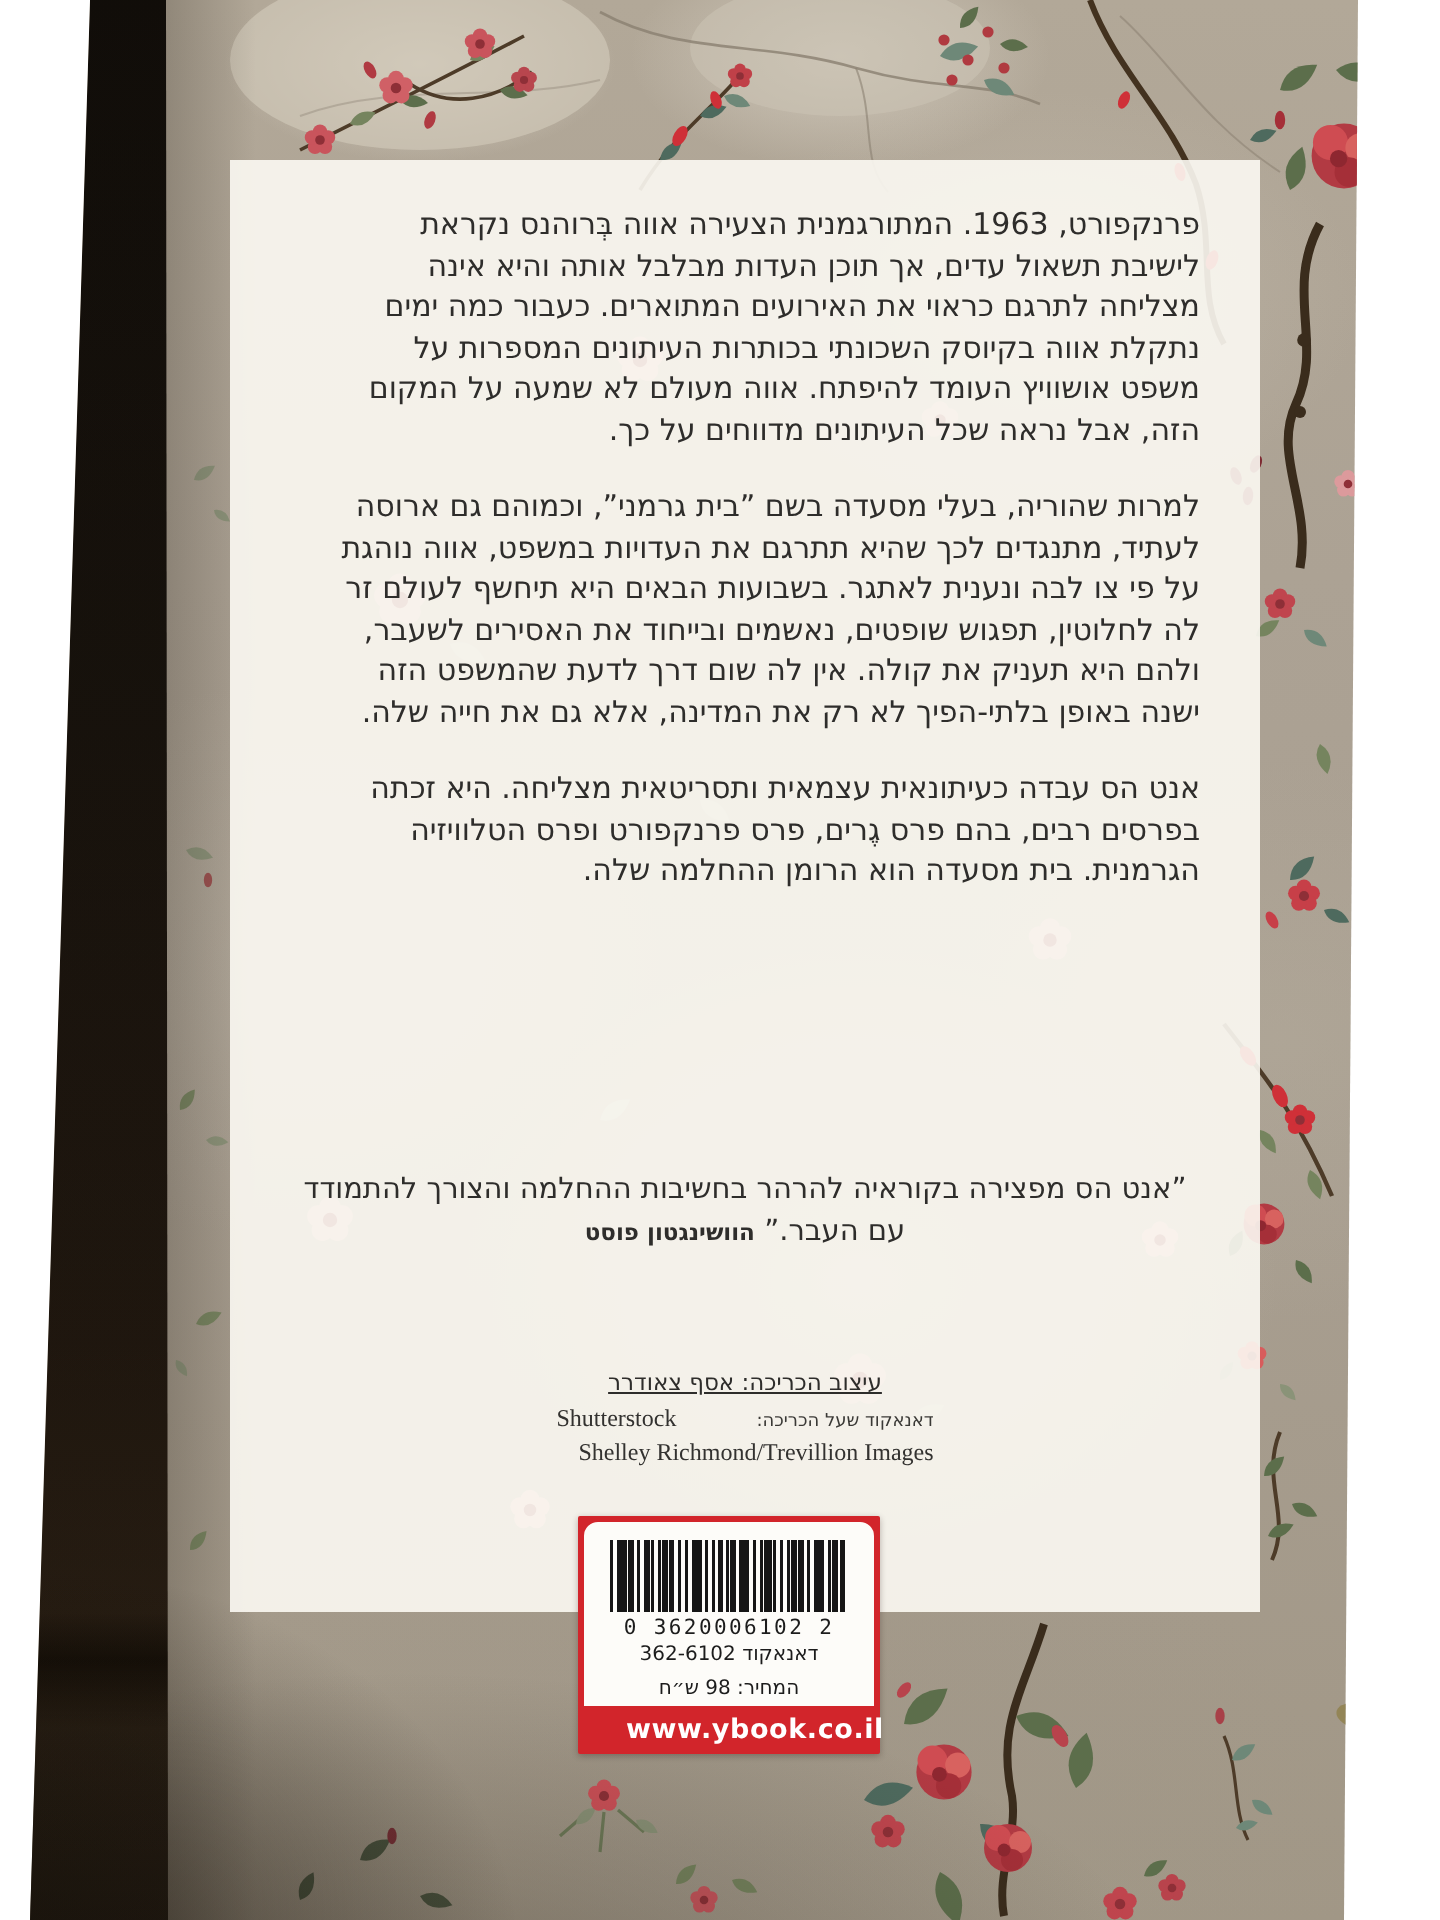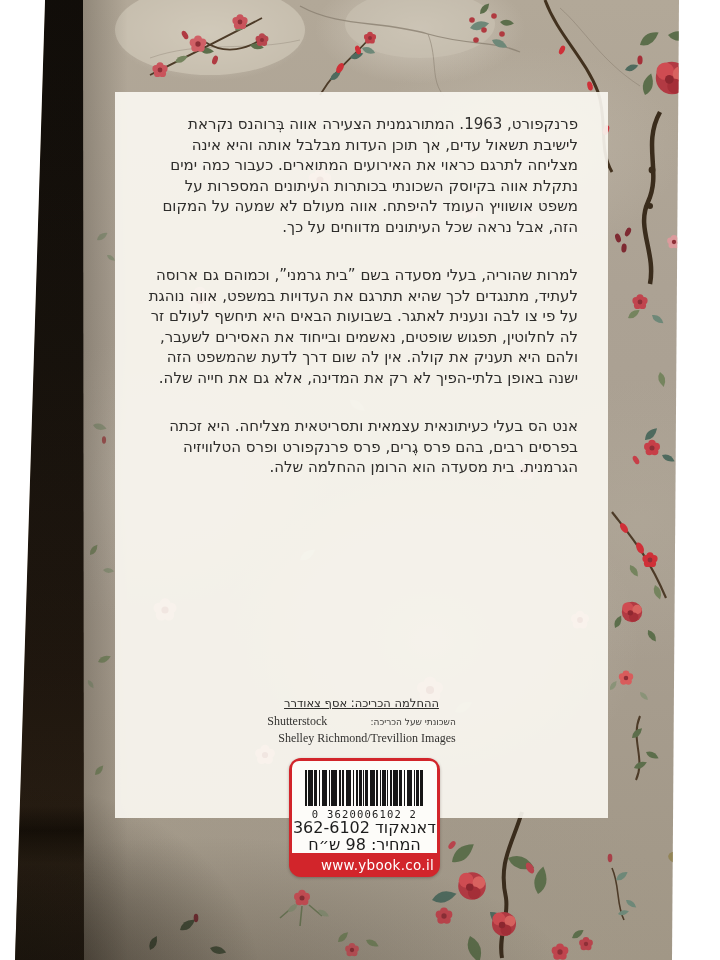--- a/index.html
+++ b/index.html
@@ -24,57 +24,57 @@
          clip-path:polygon(45px 0,83px 0,84px 960px,15px 960px);
          background:linear-gradient(180deg,#0d0a07 0%,#15100b 38%,#1f160e 70%,
                     #281d12 84%,#120c05 86.5%,#2b2014 90%,#1f170e 100%);}
   .vignette{position:absolute;inset:0;pointer-events:none;
     background:
       radial-gradient(420px 320px at 0% 102%, rgba(22,17,11,.65), transparent 62%),
       radial-gradient(560px 260px at 28% 106%, rgba(40,32,22,.35), transparent 70%),
       linear-gradient(90deg, rgba(30,24,16,.22) 84px, rgba(30,24,16,0) 128px);}
 
   
-  .panel{position:absolute;left:115px;top:92px;width:493px;height:726px;
-         background:rgba(251,248,242,.91);}
+  .panel{position:absolute;left:115px;top:80px;width:493px;height:726px;
+         background:rgba(251,248,242,.91);padding-left:22px;}
   .panel-text{padding:22px 30px 0;direction:rtl;text-align:right;
               font-size:15px;line-height:20.5px;}
   .panel-text p{margin:0;}
-  .panel-text p + p{margin-top:28px;}
+  .panel-text p + p{margin-top:18px;}
   .b{font-weight:normal;}
 
   .quote{position:absolute;top:505px;left:28px;right:28px;direction:rtl;
          text-align:center;font-size:14.5px;line-height:21px;}
   .quote .attr{font-size:11.5px;font-weight:bold;}
 
   .credits{position:absolute;top:604px;left:50%;transform:translateX(-50%);
            direction:rtl;width:max-content;text-align:center;}
   .credits .design{font-size:11.5px;text-decoration:underline;}
   .credits .imgline{display:flex;justify-content:space-between;align-items:baseline;
                     margin-top:4px;}
   .credits .imglabel{font-size:9px;color:#3a3936;}
   .latin{font-family:"Liberation Serif",serif;direction:ltr;font-size:12px;color:#333230;}
   .credits .trev{margin-top:2px;text-align:left;margin-left:11px;}
 
   
   .bc-box{position:absolute;left:289px;top:758px;width:151px;height:119px;
-          background:#d2252b;border-radius:12px;box-shadow:0 1px 3px rgba(40,20,15,.3);}
+          background:#d2252b;border-radius:1px;box-shadow:0 1px 3px rgba(40,20,15,.3);}
   .bc-white{position:absolute;top:3px;left:3px;right:3px;height:92px;
             background:#fdfcf9;border-radius:7px 7px 0 0;text-align:center;overflow:hidden;}
   .bars{height:36px;margin:9px 13px 2px;
     background-image:
       repeating-linear-gradient(90deg,#161616 0 1.6px,rgba(0,0,0,0) 1.6px 3.4px),
       repeating-linear-gradient(90deg,rgba(0,0,0,0) 0 5px,#161616 5px 7.8px,rgba(0,0,0,0) 7.8px 12.2px),
       repeating-linear-gradient(90deg,rgba(0,0,0,0) 0 9px,#161616 9px 10px,rgba(0,0,0,0) 10px 17px);}
   .ean{font-family:"DejaVu Sans Mono",monospace;font-size:10.5px;letter-spacing:1.2px;
        color:#1c1c1c;line-height:13px;}
-  .dana,.price{direction:rtl;font-size:16px;color:#1c1c1c;line-height:13px;}
+  .dana,.price{direction:rtl;font-size:10px;color:#1c1c1c;line-height:13px;}
   .price{margin-top:4px;}
   .site{position:absolute;left:0;right:0;bottom:0;height:24px;display:flex;
-        align-items:center;justify-content:center;color:#fff;font-weight:normal;
+        align-items:center;justify-content:center;color:#fff;font-weight:bold;
         font-size:13.5px;letter-spacing:.3px;padding-left:26px;}
 </style>
 </head>
 <body>
 
 <div class="photo">
   <div class="wall"></div>
 
   <svg class="flora" viewBox="0 0 720 960" preserveAspectRatio="none" aria-hidden="true">
     <defs>
@@ -260,28 +260,29 @@
   </svg>
 
   <div class="frame"></div>
   <div class="vignette"></div>
 </div>
 
 <div class="panel">
   <div class="panel-text">
     <p>פרנקפורט, 1963. המתורגמנית הצעירה אווה בְּרוהנס נקראת לישיבת תשאול עדים, אך תוכן העדות מבלבל אותה והיא אינה מצליחה לתרגם כראוי את האירועים המתוארים. כעבור כמה ימים נתקלת אווה בקיוסק השכונתי בכותרות העיתונים המספרות על משפט אושוויץ העומד להיפתח. אווה מעולם לא שמעה על המקום הזה, אבל נראה שכל העיתונים מדווחים על כך.</p>
     <p>למרות שהוריה, בעלי מסעדה בשם ”בית גרמני”, וכמוהם גם ארוסה לעתיד, מתנגדים לכך שהיא תתרגם את העדויות במשפט, אווה נוהגת על פי צו לבה ונענית לאתגר. בשבועות הבאים היא תיחשף לעולם זר לה לחלוטין, תפגוש שופטים, נאשמים ובייחוד את האסירים לשעבר, ולהם היא תעניק את קולה. אין לה שום דרך לדעת שהמשפט הזה ישנה באופן בלתי-הפיך לא רק את המדינה, אלא גם את חייה שלה.</p>
-    <p><span class="b">אנט הס</span><span> בעלי כעיתונאית עצמאית ותסריטאית מצליחה. היא זכתה בפרסים רבים, בהם פרס גֶרים, פרס פרנקפורט ופרס הטלוויזיה הגרמנית. </span><span class="b">בית מסעדה</span><span> הוא הרומן ההחלמה שלה.</span></p>
+    <p><span class="b">אנט הס</span><span> עבדה כעיתונאית עצמאית ותסריטאית מצליחה. היא זכתה בפרסים רבים, בהם פרס גֶרים, פרס פרנקפורט ופרס הטלוויזיה הגרמנית. </span><span class="b">בית מסעדה</span><span> הוא הרומן ההחלמה שלה.</span></p>
   </div>
 
+  <div class="quote"><span>”</span><span class="b">אנט הס</span><span> מפצירה בקוראיה להרהר בחשיבות ההחלמה והצורך להתמודד עם העבר.” </span><span class="attr">הוושינגטון פוסט</span></div>
 
   <div class="credits">
-    <div class="design">ההחלמה הכריכה: אסף צאודרר</div>
+    <div class="design">עיצוב הכריכה: אסף צאודרר</div>
     <div class="imgline">
-      <span class="imglabel">השכונתי שעל הכריכה:</span>
+      <span class="imglabel">דאנאקוד שעל הכריכה:</span>
       <span class="latin">Shutterstock</span>
     </div>
     <div class="latin trev">Shelley Richmond/Trevillion Images</div>
   </div>
 </div>
 
 <div class="bc-box">
   <div class="bc-white">
     <div class="bars"></div>
     <div class="ean">0 3620006102 2</div>

